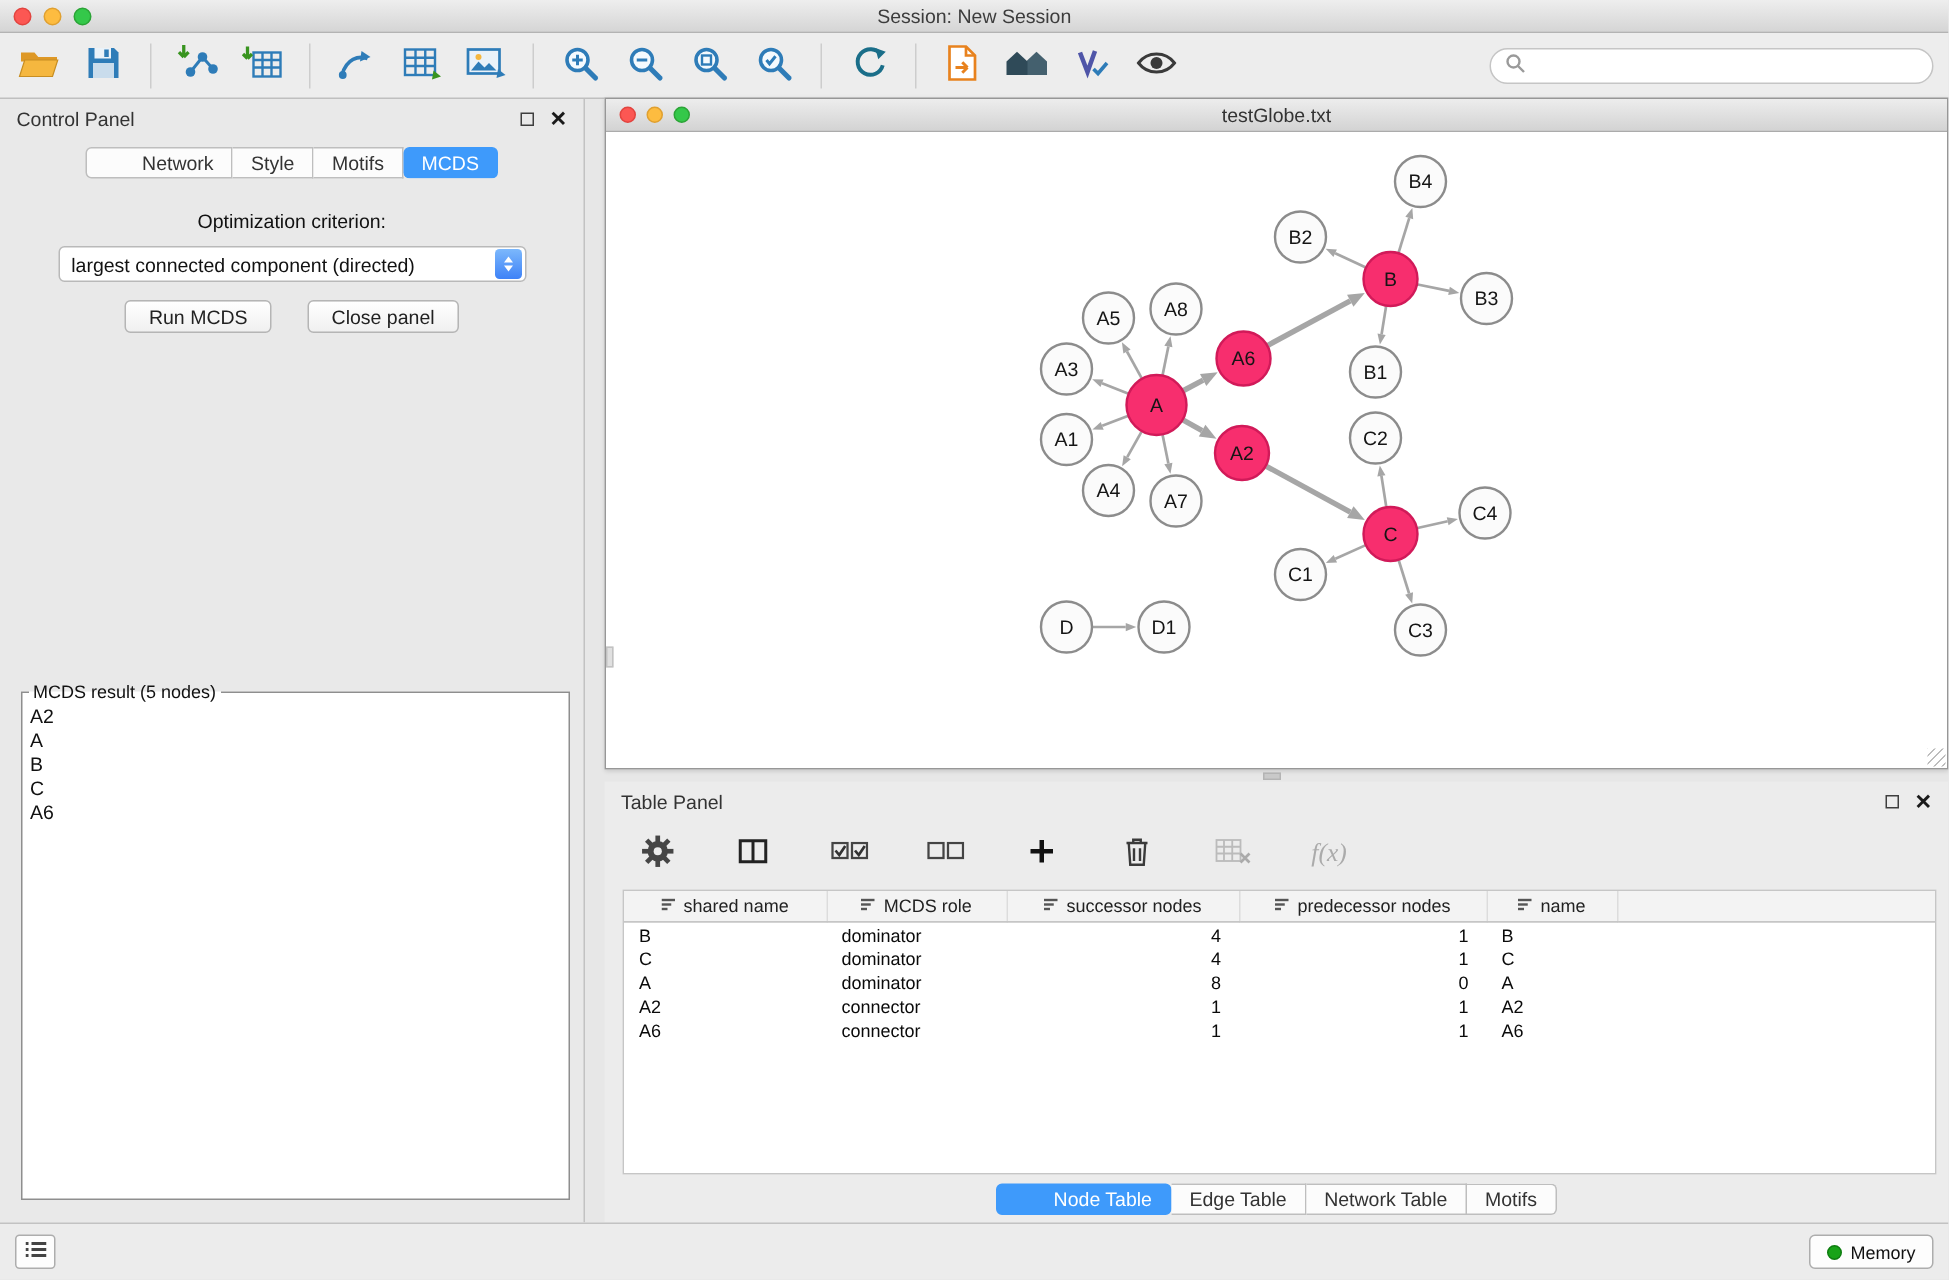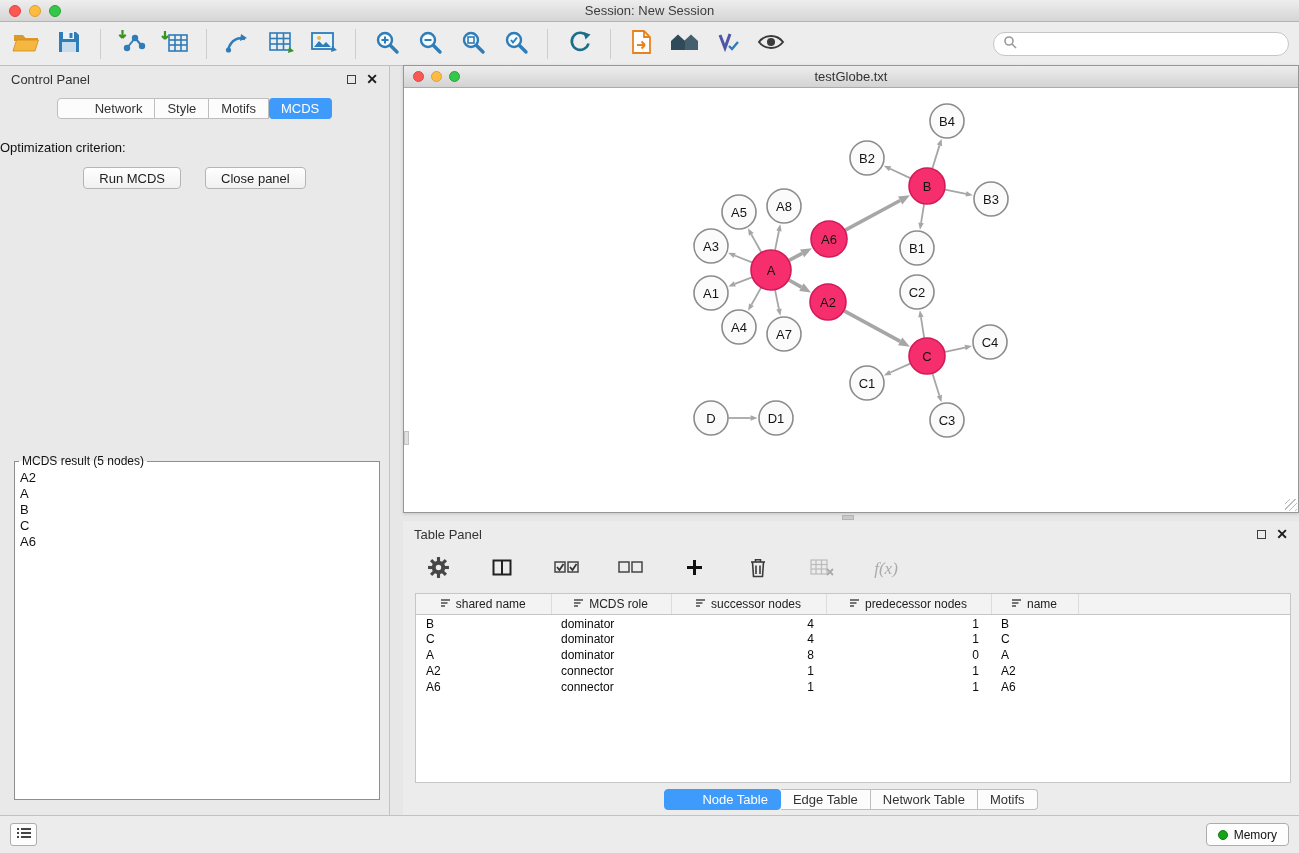--- a/index.html
+++ b/index.html
@@ -30,21 +30,21 @@
   .panel-header{height:26px;display:flex;align-items:center;padding:0 11px;}
   .panel-title{font-size:13px;color:#333;}
   .win-controls{margin-left:auto;display:flex;gap:10px;align-items:center;}
   .float-icon{width:9px;height:9px;border:1.5px solid #3E3E3E;display:inline-block;}
   .close-icon{font-size:14px;font-weight:bold;color:#1A1A1A;line-height:1;}
   .seg-tabs{display:flex;justify-content:center;margin-top:6px;}
   .seg-tab{height:21px;line-height:19px;padding:0 12px;background:#FCFCFC;border:1px solid #BEBEBE;border-left:none;font-size:13px;color:#333;}
   .seg-tab:first-child{border-left:1px solid #BEBEBE;border-radius:4px 0 0 4px;padding-left:37px;}
   .seg-tab:last-child{border-radius:0 4px 4px 0;}
   .seg-tab.selected{background:#3E9AFB;border-color:#3E9AFB;color:#fff;border-radius:4px;}
-  .opt-label{margin-top:21px;font-size:13px;color:#111;}
+  .opt-label{text-align:center;margin-top:21px;font-size:13px;color:#111;}
   .dropdown{width:312px;margin:9px auto 0;height:24px;background:#fff;border:1px solid #B9B9B9;border-radius:4px;display:flex;align-items:center;}
   .dd-text{flex:1;padding-left:8px;font-size:13px;color:#111;white-space:nowrap;overflow:hidden;}
   .dd-stepper{width:18px;height:20px;margin-right:2px;border-radius:3px;background:linear-gradient(#7CB8FC,#3E82F7);display:flex;flex-direction:column;align-items:center;justify-content:center;gap:2px;}
   .dd-up{width:0;height:0;border-left:3.5px solid transparent;border-right:3.5px solid transparent;border-bottom:4px solid #fff;}
   .dd-down{width:0;height:0;border-left:3.5px solid transparent;border-right:3.5px solid transparent;border-top:4px solid #fff;}
   .cp-buttons{display:flex;justify-content:center;gap:24px;margin-top:12px;}
   .btn{height:22px;padding:0 15px;background:linear-gradient(#FFFFFF,#F0F0F0);border:1px solid #B5B5B5;border-radius:4px;font-size:13px;color:#222;}
   .result-fieldset{position:absolute;left:14px;right:9px;top:388px;bottom:15px;border:1px solid #8E8E8E;background:#fff;}
   .result-fieldset legend{font-size:12px;color:#111;padding:0 3px;margin-left:4px;}
   .result-item{font-size:13px;line-height:16px;padding:0 5px;color:#111;}
@@ -250,20 +250,27 @@
         <span class="close-icon">✕</span>
       </span>
     </div>
     <div class="seg-tabs" id="control-tabs">
         <div class="seg-tab">Network</div>
         <div class="seg-tab">Style</div>
         <div class="seg-tab">Motifs</div>
         <div class="seg-tab selected">MCDS</div>
       </div>
     <div class="opt-label">Optimization criterion:</div>
+    <div class="dropdown">
+      <span class="dd-text">largest connected component (directed)</span>
+      <span class="dd-stepper">
+          <span class="dd-up"></span>
+          <span class="dd-down"></span>
+        </span>
+    </div>
     <div class="cp-buttons">
       <button class="btn">Run MCDS</button>
       <button class="btn">Close panel</button>
     </div>
     <fieldset class="result-fieldset">
       <legend>MCDS result (5 nodes)</legend>
       <div id="mcds-result-list">
           <div class="result-item">A2</div>
           <div class="result-item">A</div>
           <div class="result-item">B</div>

